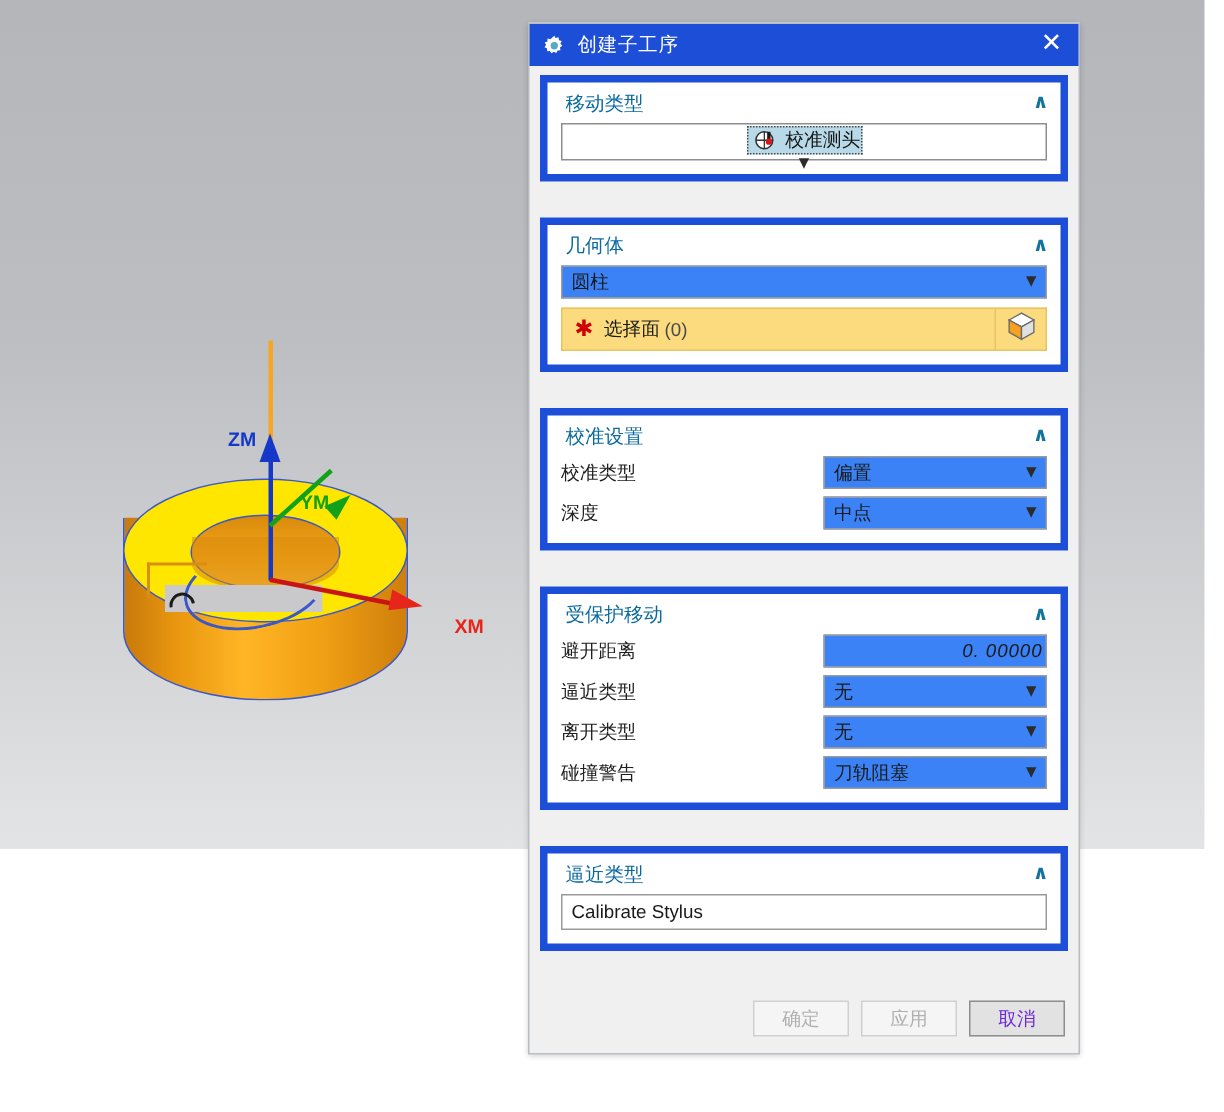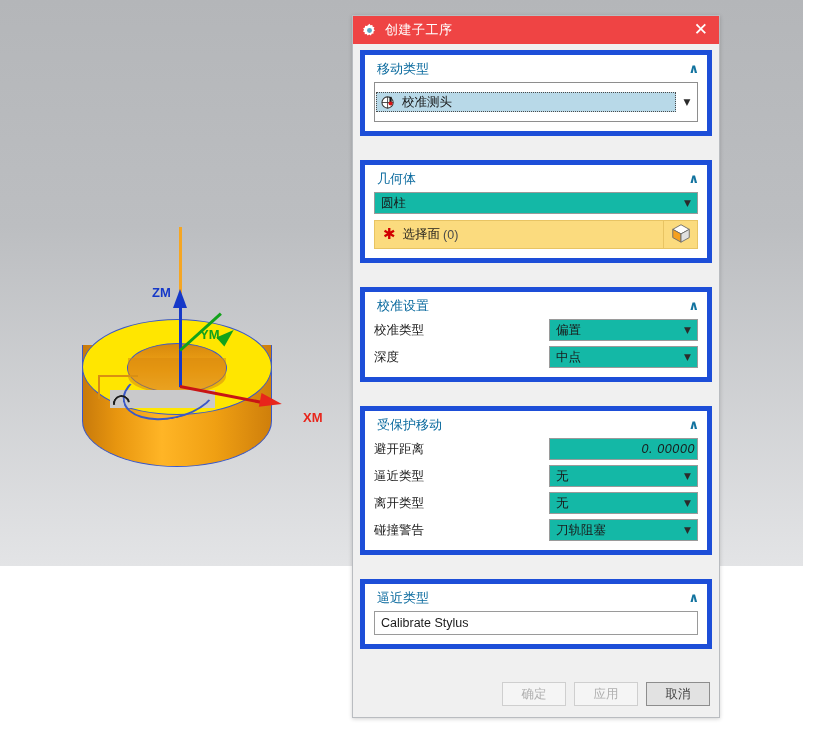--- a/index.html
+++ b/index.html
@@ -186,21 +186,21 @@
     left: 352px;
     top: 15px;
     width: 368px;
     background: #f0f0f0;
     border: 1px solid #b9bcc0;
     box-sizing: border-box;
     box-shadow: 0 1px 4px rgba(0,0,0,0.18);
   }
   .titlebar {
     height: 28px;
-    background: #ef4444;
+    background: #1d4ed8;
     display: flex;
     align-items: center;
     padding: 0 6px 0 9px;
     box-sizing: border-box;
   }
   .title-gear {
     width: 15px; height: 15px;
     margin-right: 8px;
     display: inline-block;
   }
@@ -265,21 +265,21 @@
   .row-label {
     font-size: 12.5px;
     color: #202020;
     width: 175px;
     flex-shrink: 0;
   }
   .ctrl {
     flex: 1;
     height: 22px;
     border: 1px solid #9a9a9a;
-    background: #14b8a6;
+    background: #3b82f6;
     box-sizing: border-box;
     display: flex;
     align-items: center;
     font-size: 12.5px;
     color: #1a1a1a;
     position: relative;
   }
   .ctrl .val {
     padding-left: 6px;
     flex: 1;
@@ -301,24 +301,25 @@
     text-align: right;
     padding-right: 2px;
     letter-spacing: 0.6px;
     font-family: "Liberation Sans", sans-serif;
   }
 
   
   .combo-wide {
     display: flex;
     align-items: center;
-    height: 40px;
+    height: 25px;
     border: 1px solid #8e8e8e;
     background: #ffffff;
     box-sizing: border-box;
+    flex-direction: column;
   }
   .combo-wide .sel {
     flex: 1;
     height: 20px;
     margin: 1px;
     background: #b8d9e8;
     border: 1px dotted #4b4b4b;
     display: flex;
     align-items: center;
     box-sizing: border-box;
@@ -397,21 +398,21 @@
     align-items: flex-start;
     padding: 9px 9px 11px 9px;
     gap: 8px;
   }
   .btn {
     width: 64px;
     height: 24px;
     font-size: 12.5px;
     border: 1px solid #a6a6a6;
     background: #f2f2f2;
-    color: #404040;
+    color: #6d28d9;
     box-sizing: border-box;
     display: flex;
     align-items: center;
     justify-content: center;
     cursor: pointer;
     font-family: "Liberation Sans", sans-serif;
   }
   .btn.disabled {
     color: #b0b0b0;
     border-color: #cfcfcf;

